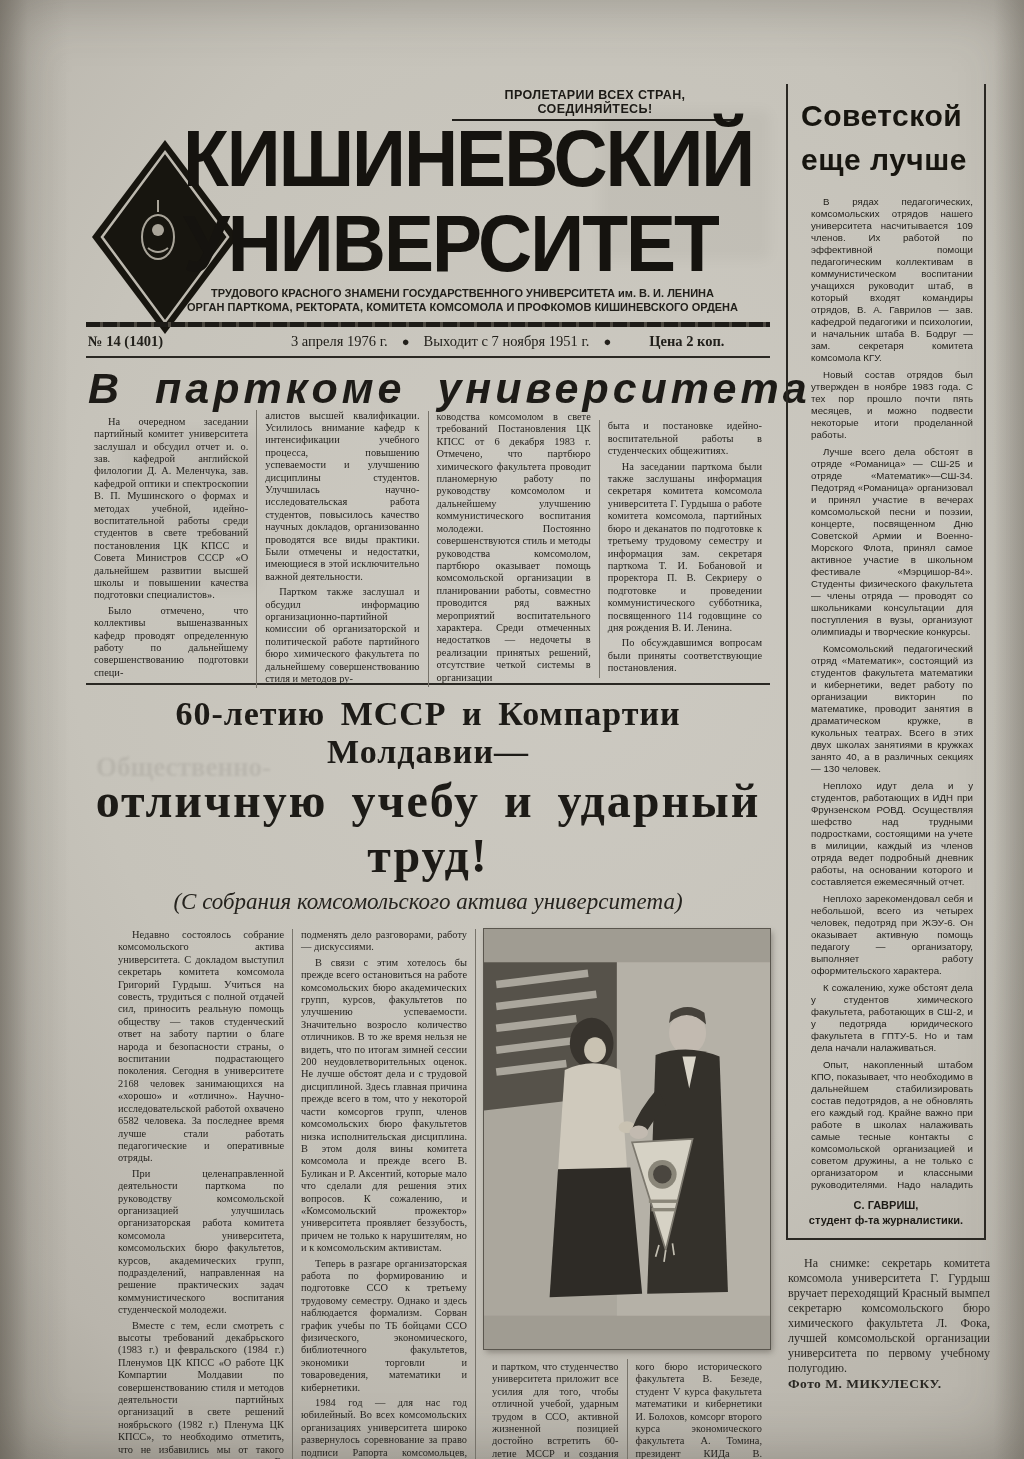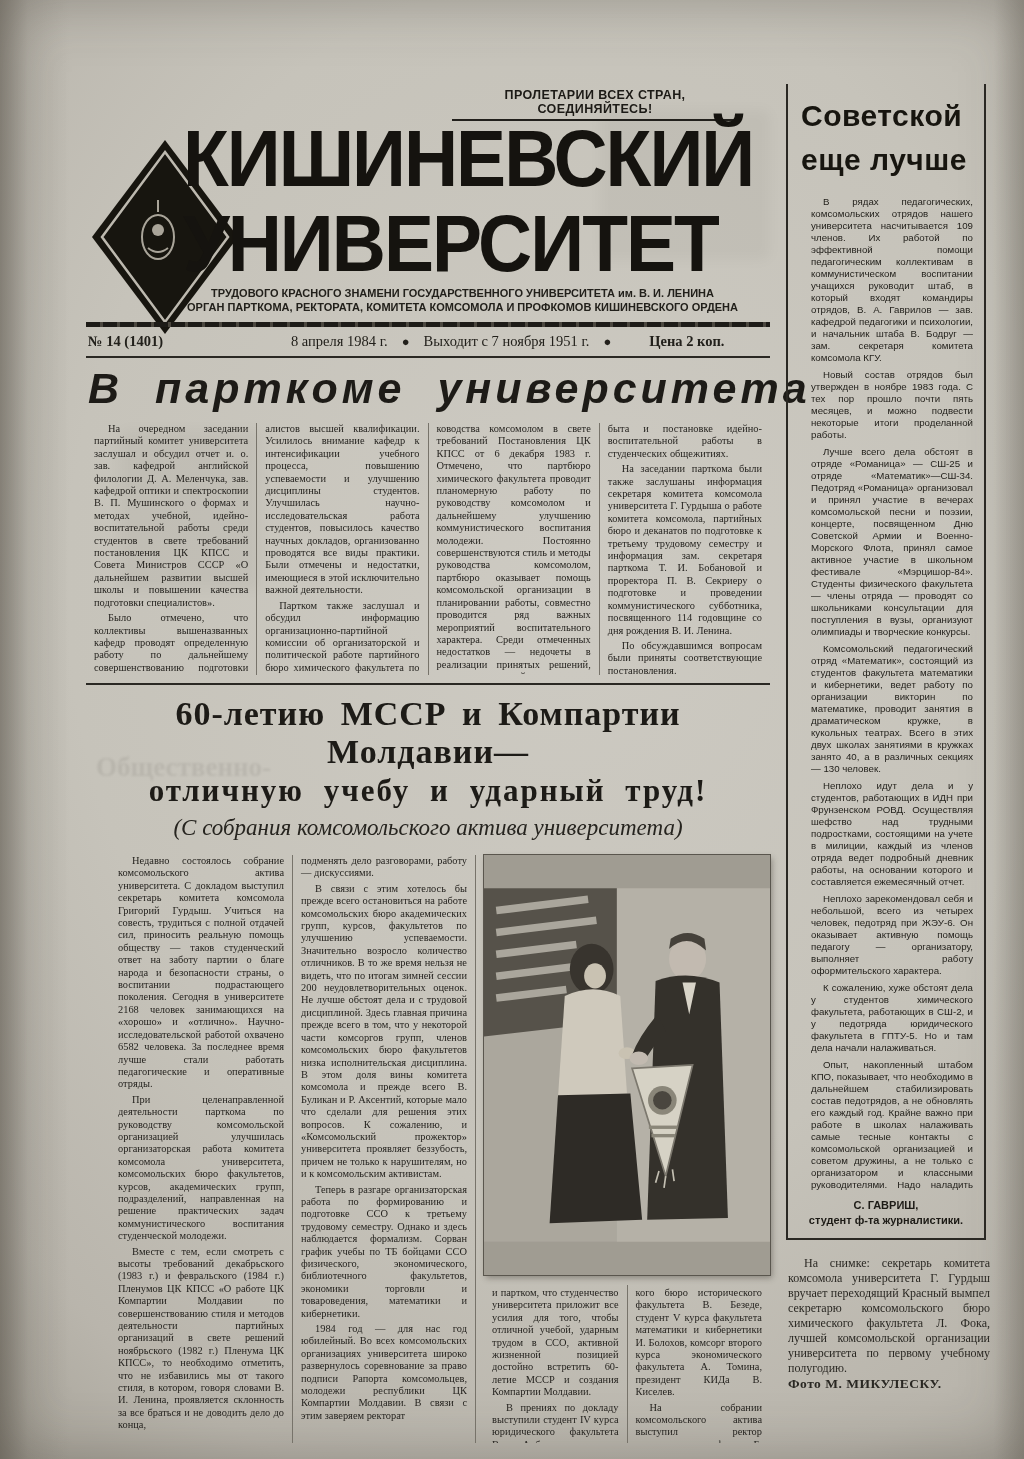--- a/index.html
+++ b/index.html
@@ -41,25 +41,25 @@
 
   
   .main-left{position:absolute;left:86px;top:362px;width:684px;}
   .a1-title{font-family:"Liberation Sans",sans-serif;font-style:italic;font-weight:bold;
     font-size:43px;letter-spacing:4px;word-spacing:16px;color:#1d1b17;margin:2px 0 10px 2px;white-space:nowrap;}
   .cols{display:flex;}
   .col{flex:1;padding:0 8px;text-align:justify;overflow:hidden;}
   .col + .col{border-left:1px solid #77736a;}
   .col p{margin:0 0 3px 0;font-size:10.4px;line-height:12.4px;text-indent:14px;}
   .col p.cont{text-indent:0;}
-  .a1-cols{height:252px;margin-bottom:8px;}
+  .a1-cols{height:252px;margin-bottom:8px;align-items:center;}
   .sec-rule{height:2px;background:#2a2823;margin:4px 0 10px 0;}
 
   .a2-head1{font-size:34px;font-weight:bold;text-align:center;letter-spacing:1px;word-spacing:6px;color:#1d1b17;margin:6px 0 2px 0;}
-  .a2-head2{font-size:31px;font-weight:bold;text-align:center;letter-spacing:2px;word-spacing:10px;color:#1d1b17;margin:2px 0 6px 0;}
+  .a2-head2{font-size:48px;font-weight:bold;text-align:center;letter-spacing:2px;word-spacing:10px;color:#1d1b17;margin:2px 0 6px 0;}
   .a2-sub{font-style:italic;font-size:23px;text-align:center;margin:0 0 14px 0;color:#26241f;}
   .a2-body{display:flex;height:588px;margin-left:24px;}
   .a2-col{width:166px;flex:none;}
   .a2-right{flex:1;display:flex;flex-direction:column;border-left:1px solid #77736a;padding-left:8px;}
   .photo-frame{width:100%;height:420px;flex:none;background:#a09c92;box-shadow:0 0 0 1px #5a564e, 2px 3px 6px rgba(50,45,38,.4);}
   .photo-frame svg{display:block;width:100%;height:100%;}
   .a2-bottom{display:flex;flex:1;margin-top:10px;overflow:hidden;}
   .a2-bottom .col{padding-top:2px;}
 
   
@@ -107,21 +107,21 @@
 
   <div class="organ">
     <div>ТРУДОВОГО КРАСНОГО ЗНАМЕНИ ГОСУДАРСТВЕННОГО  УНИВЕРСИТЕТА им. В. И. ЛЕНИНА</div>
     <div>ОРГАН ПАРТКОМА, РЕКТОРАТА, КОМИТЕТА КОМСОМОЛА И ПРОФКОМОВ КИШИНЕВСКОГО ОРДЕНА</div>
   </div>
 
   <div class="rule-thick"></div>
 
   <div class="issue-bar">
     <span class="num">№ 14 (1401)</span>
-    <span class="date">8 апреля 1984 г.</span>
+    <span class="date">3 апреля 1976 г.</span>
     <span class="dot">●</span>
     <span>Выходит с 7 ноября 1951 г.</span>
     <span class="dot">●</span>
     <span class="price">Цена 2 коп.</span>
   </div>
 
   <div class="rule-thin"></div>
 
   <div class="main-left">
 

